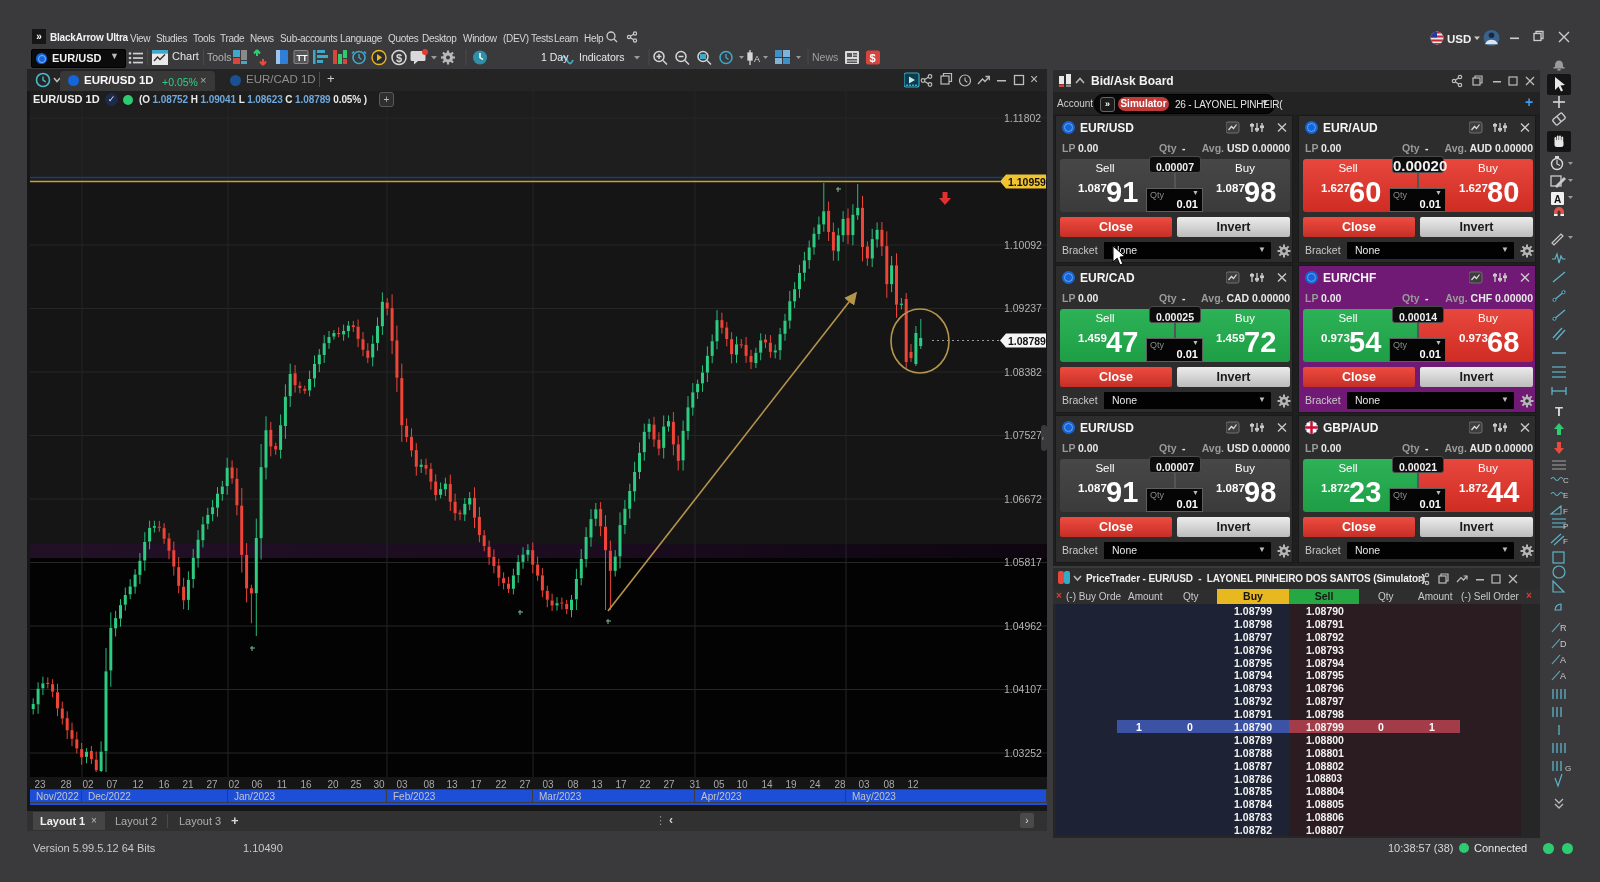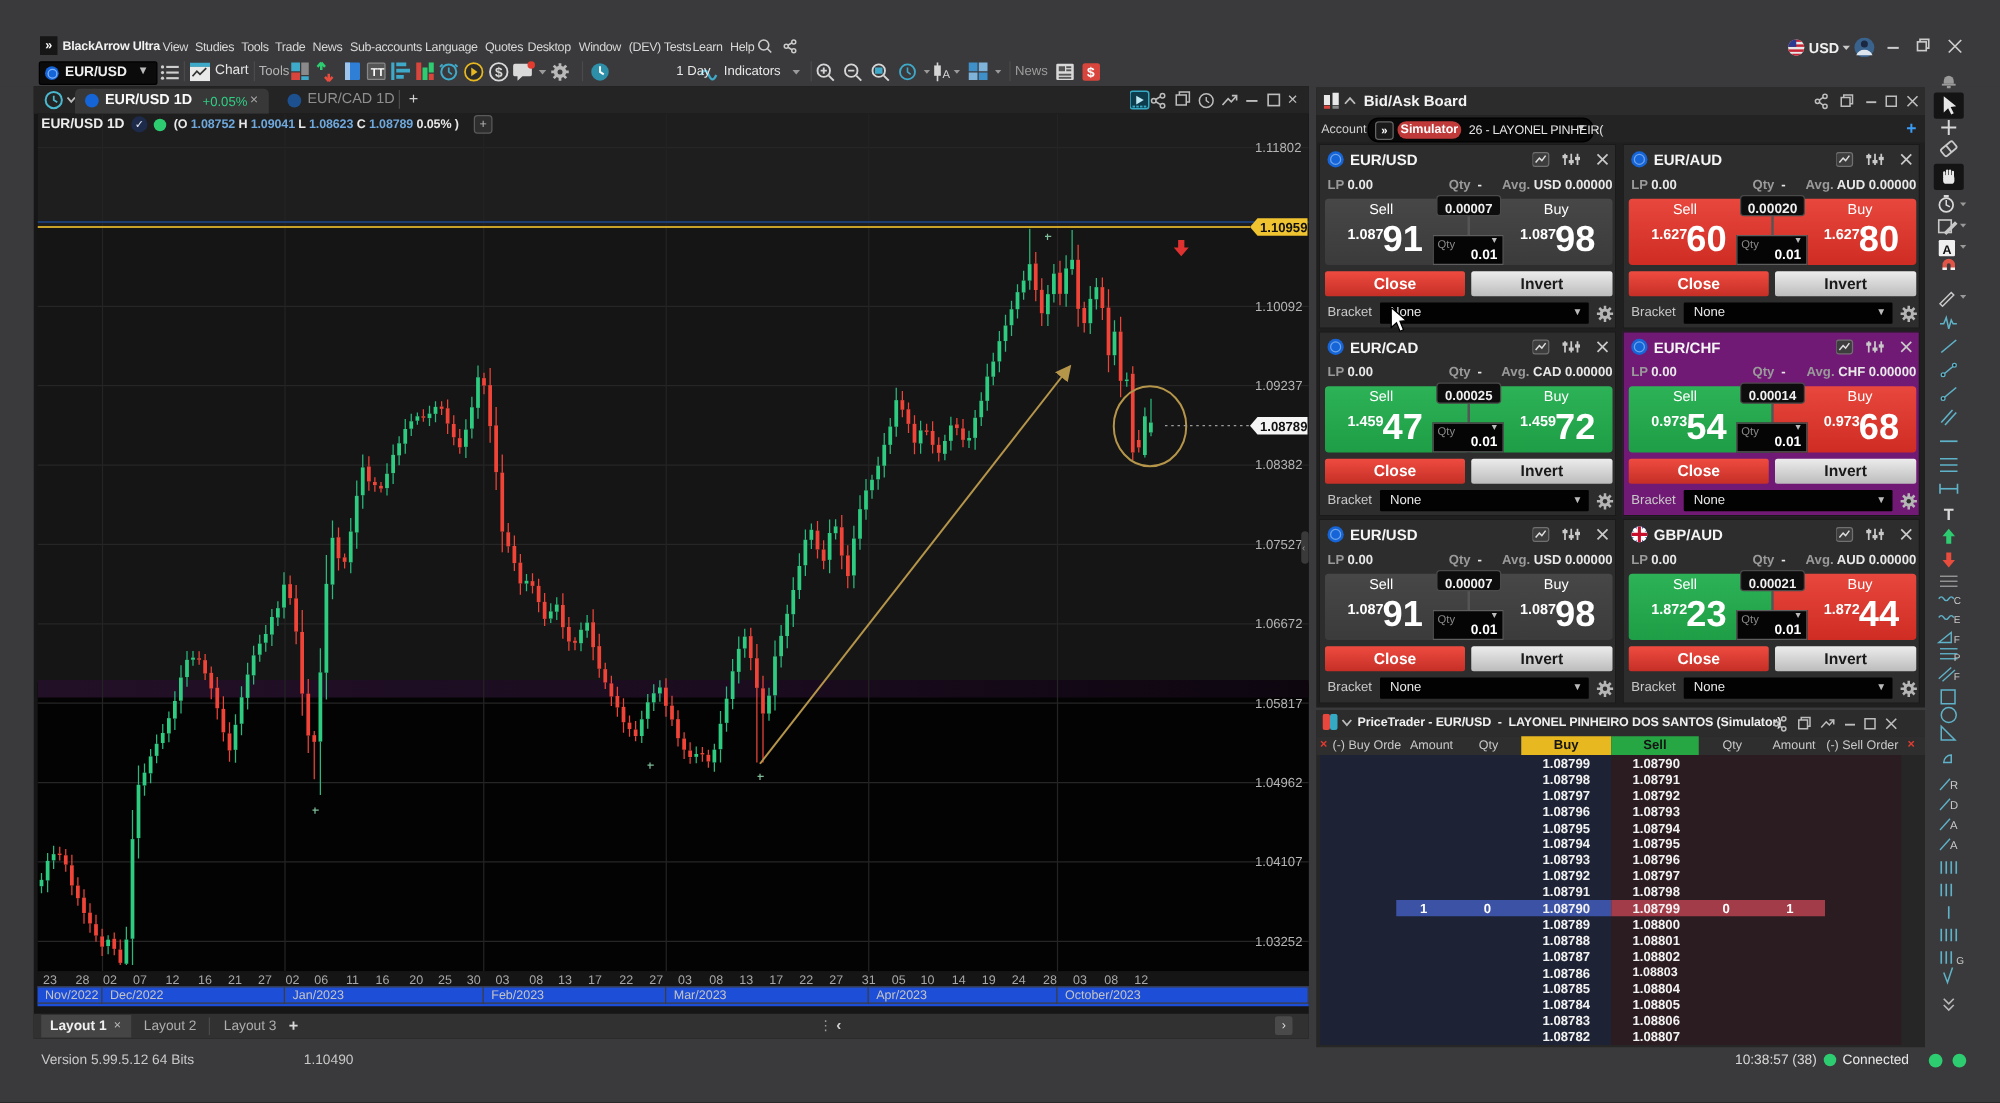--- a/index.html
+++ b/index.html
@@ -750,21 +750,21 @@
       <div class="abs" style="left:357px;top:0;width:146px;height:14px;border:1px solid #3c3c3c;border-left:none;box-sizing:border-box;">
         <span style="position:absolute;left:6px;top:1px;font-size:10px;color:#c4c4c4;">Feb/2023</span>
       </div>
       <div class="abs" style="left:503px;top:0;width:162px;height:14px;border:1px solid #3c3c3c;border-left:none;box-sizing:border-box;">
         <span style="position:absolute;left:6px;top:1px;font-size:10px;color:#c4c4c4;">Mar/2023</span>
       </div>
       <div class="abs" style="left:665px;top:0;width:151px;height:14px;border:1px solid #3c3c3c;border-left:none;box-sizing:border-box;">
         <span style="position:absolute;left:6px;top:1px;font-size:10px;color:#c4c4c4;">Apr/2023</span>
       </div>
       <div class="abs" style="left:816px;top:0;width:201px;height:14px;border:1px solid #3c3c3c;border-left:none;box-sizing:border-box;">
-        <span style="position:absolute;left:6px;top:1px;font-size:10px;color:#c4c4c4;">October/2023</span>
+        <span style="position:absolute;left:6px;top:1px;font-size:10px;color:#c4c4c4;">May/2023</span>
       </div>
     </div>
   </div>
 <div class="abs" style="left:27px;top:811px;width:1020px;height:20px;background:#313131;">
     <div class="abs" style="left:6px;top:1px;width:72px;height:18px;background:#454545;">
       <span class="abs" style="left:7px;top:3px;font-size:11px;font-weight:bold;color:#f0f0f0;">Layout 1</span>
       <span class="abs" style="left:58px;top:3px;font-size:10px;color:#bbb;">×</span>
     </div>
     <span class="abs" style="left:88px;top:4px;font-size:11px;color:#adadad;">Layout 2</span>
     <span class="abs" style="left:140px;top:3px;width:1px;height:14px;background:#4a4a4a;"></span>
@@ -902,21 +902,21 @@
         <span class="abs" style="right:4px;color:#e8e8e8;font-weight:bold;"><span style="color:#9a9a9a">Avg. </span>AUD 0.00000</span>
       </div>
       <div class="abs" style="left:4px;top:43px;width:115px;height:53px;border-radius:3px;background:linear-gradient(#e8473d,#cf2d24);"></div>
       <div class="abs" style="left:119px;top:43px;width:115px;height:53px;border-radius:3px;background:linear-gradient(#e8473d,#cf2d24);"></div>
       <span class="abs" style="left:4px;top:46px;width:90px;text-align:center;font-size:11.5px;color:#fff;">Sell</span>
       <span class="abs" style="left:144px;top:46px;width:90px;text-align:center;font-size:11.5px;color:#fff;">Buy</span>
       <span class="abs" style="left:22px;top:66px;font-size:11.5px;font-weight:bold;color:#fff;">1.627</span>
       <span class="abs" style="left:50px;top:60px;font-size:29px;font-weight:bold;color:#fff;">60</span>
       <span class="abs" style="left:160px;top:66px;font-size:11.5px;font-weight:bold;color:#fff;">1.627</span>
       <span class="abs" style="left:188px;top:60px;font-size:29px;font-weight:bold;color:#fff;">80</span>
-      <div class="abs" style="left:93px;top:40px;width:52px;height:17px;background:#0d0d0d;border:1.5px solid #4a4a4a;border-radius:3px;box-sizing:border-box;text-align:center;"><span style="font-size:11px;font-weight:bold;color:#f0f0f0;line-height:14px;">0.00020</span></div>
+      <div class="abs" style="left:93px;top:40px;width:52px;height:17px;background:#0d0d0d;border:1.5px solid #4a4a4a;border-radius:3px;box-sizing:border-box;text-align:center;"><span style="font-size:15px;font-weight:bold;color:#f0f0f0;line-height:14px;">0.00020</span></div>
       <span class="abs" style="left:118px;top:57px;width:1.5px;height:15px;background:#555;"></span>
       <div class="abs" style="left:90px;top:72px;width:57px;height:24px;background:#050505;border:1px solid #5e5e5e;box-sizing:border-box;">
         <span class="abs" style="left:3px;top:1px;font-size:9px;color:#8a8a8a;">Qty</span>
         <span class="abs" style="right:3px;top:0px;font-size:7px;color:#bbb;">▼</span>
         <span class="abs" style="right:4px;bottom:1px;font-size:11px;font-weight:bold;color:#fff;">0.01</span>
       </div>
       <div class="abs" style="left:4px;top:101px;width:112px;height:20px;border-radius:2px;background:linear-gradient(#ef4b40,#c52f26);text-align:center;"><span style="font-size:12.5px;font-weight:bold;color:#fff;line-height:20px;">Close</span></div>
       <div class="abs" style="left:121px;top:101px;width:113px;height:20px;border-radius:2px;background:linear-gradient(#ececec,#bcbcbc);text-align:center;"><span style="font-size:12.5px;font-weight:bold;color:#1a1a1a;line-height:20px;">Invert</span></div>
       <span class="abs" style="left:6px;top:128px;font-size:10.5px;color:#c9c9c9;">Bracket</span>
       <div class="abs" style="left:48px;top:126px;width:167px;height:17px;background:#020202;border-radius:1px;">

